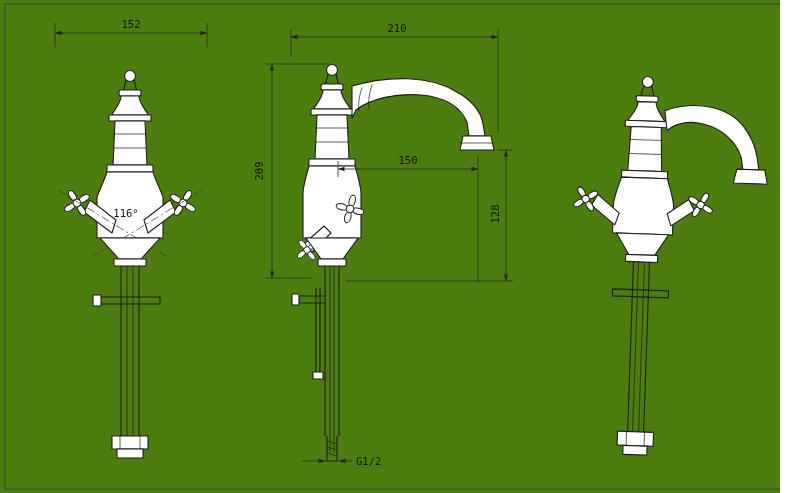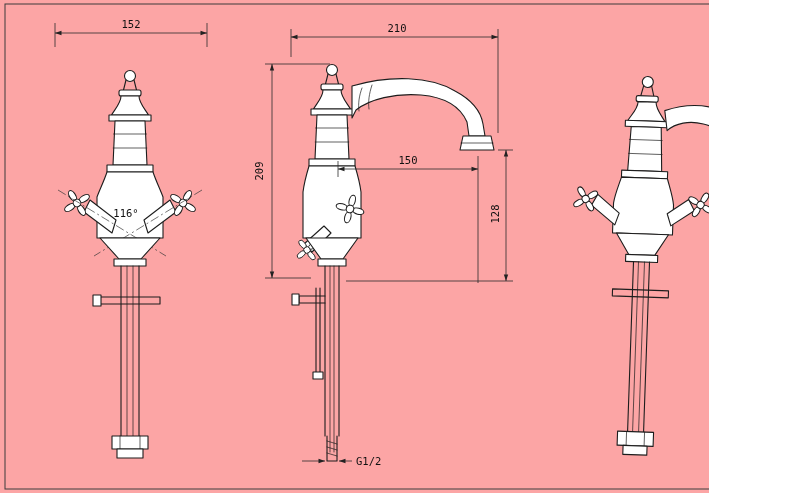--- a/index.html
+++ b/index.html
@@ -1,16 +1,16 @@
 <!DOCTYPE html>
 <html><head>
 <meta charset="utf-8">
 <style>
   html,body{margin:0;padding:0;background:#ffffff;}
-  .sheet{position:relative;width:709px;height:493px;background:#fca5a5;
+  .sheet{position:relative;width:780px;height:493px;background:#4d7c0f;
          font-family:"DejaVu Sans",sans-serif;overflow:hidden;}
   svg{display:block;}
   
   .ln{fill:none;stroke:#1d1d1d;stroke-width:1.1;stroke-linecap:round;stroke-linejoin:round;}
   .fw{fill:#ffffff;stroke:#1d1d1d;stroke-width:1.1;stroke-linejoin:round;}
   .thin{fill:none;stroke:#1d1d1d;stroke-width:.7;stroke-linecap:round;}
   
   .dim{fill:none;stroke:#2b2b2b;stroke-width:.8;}
   .cl{fill:none;stroke:#3a3a3a;stroke-width:.7;stroke-dasharray:9 3 2 3;}
   .dimtxt{font:10.5px "DejaVu Sans Mono",monospace;fill:#101010;}

